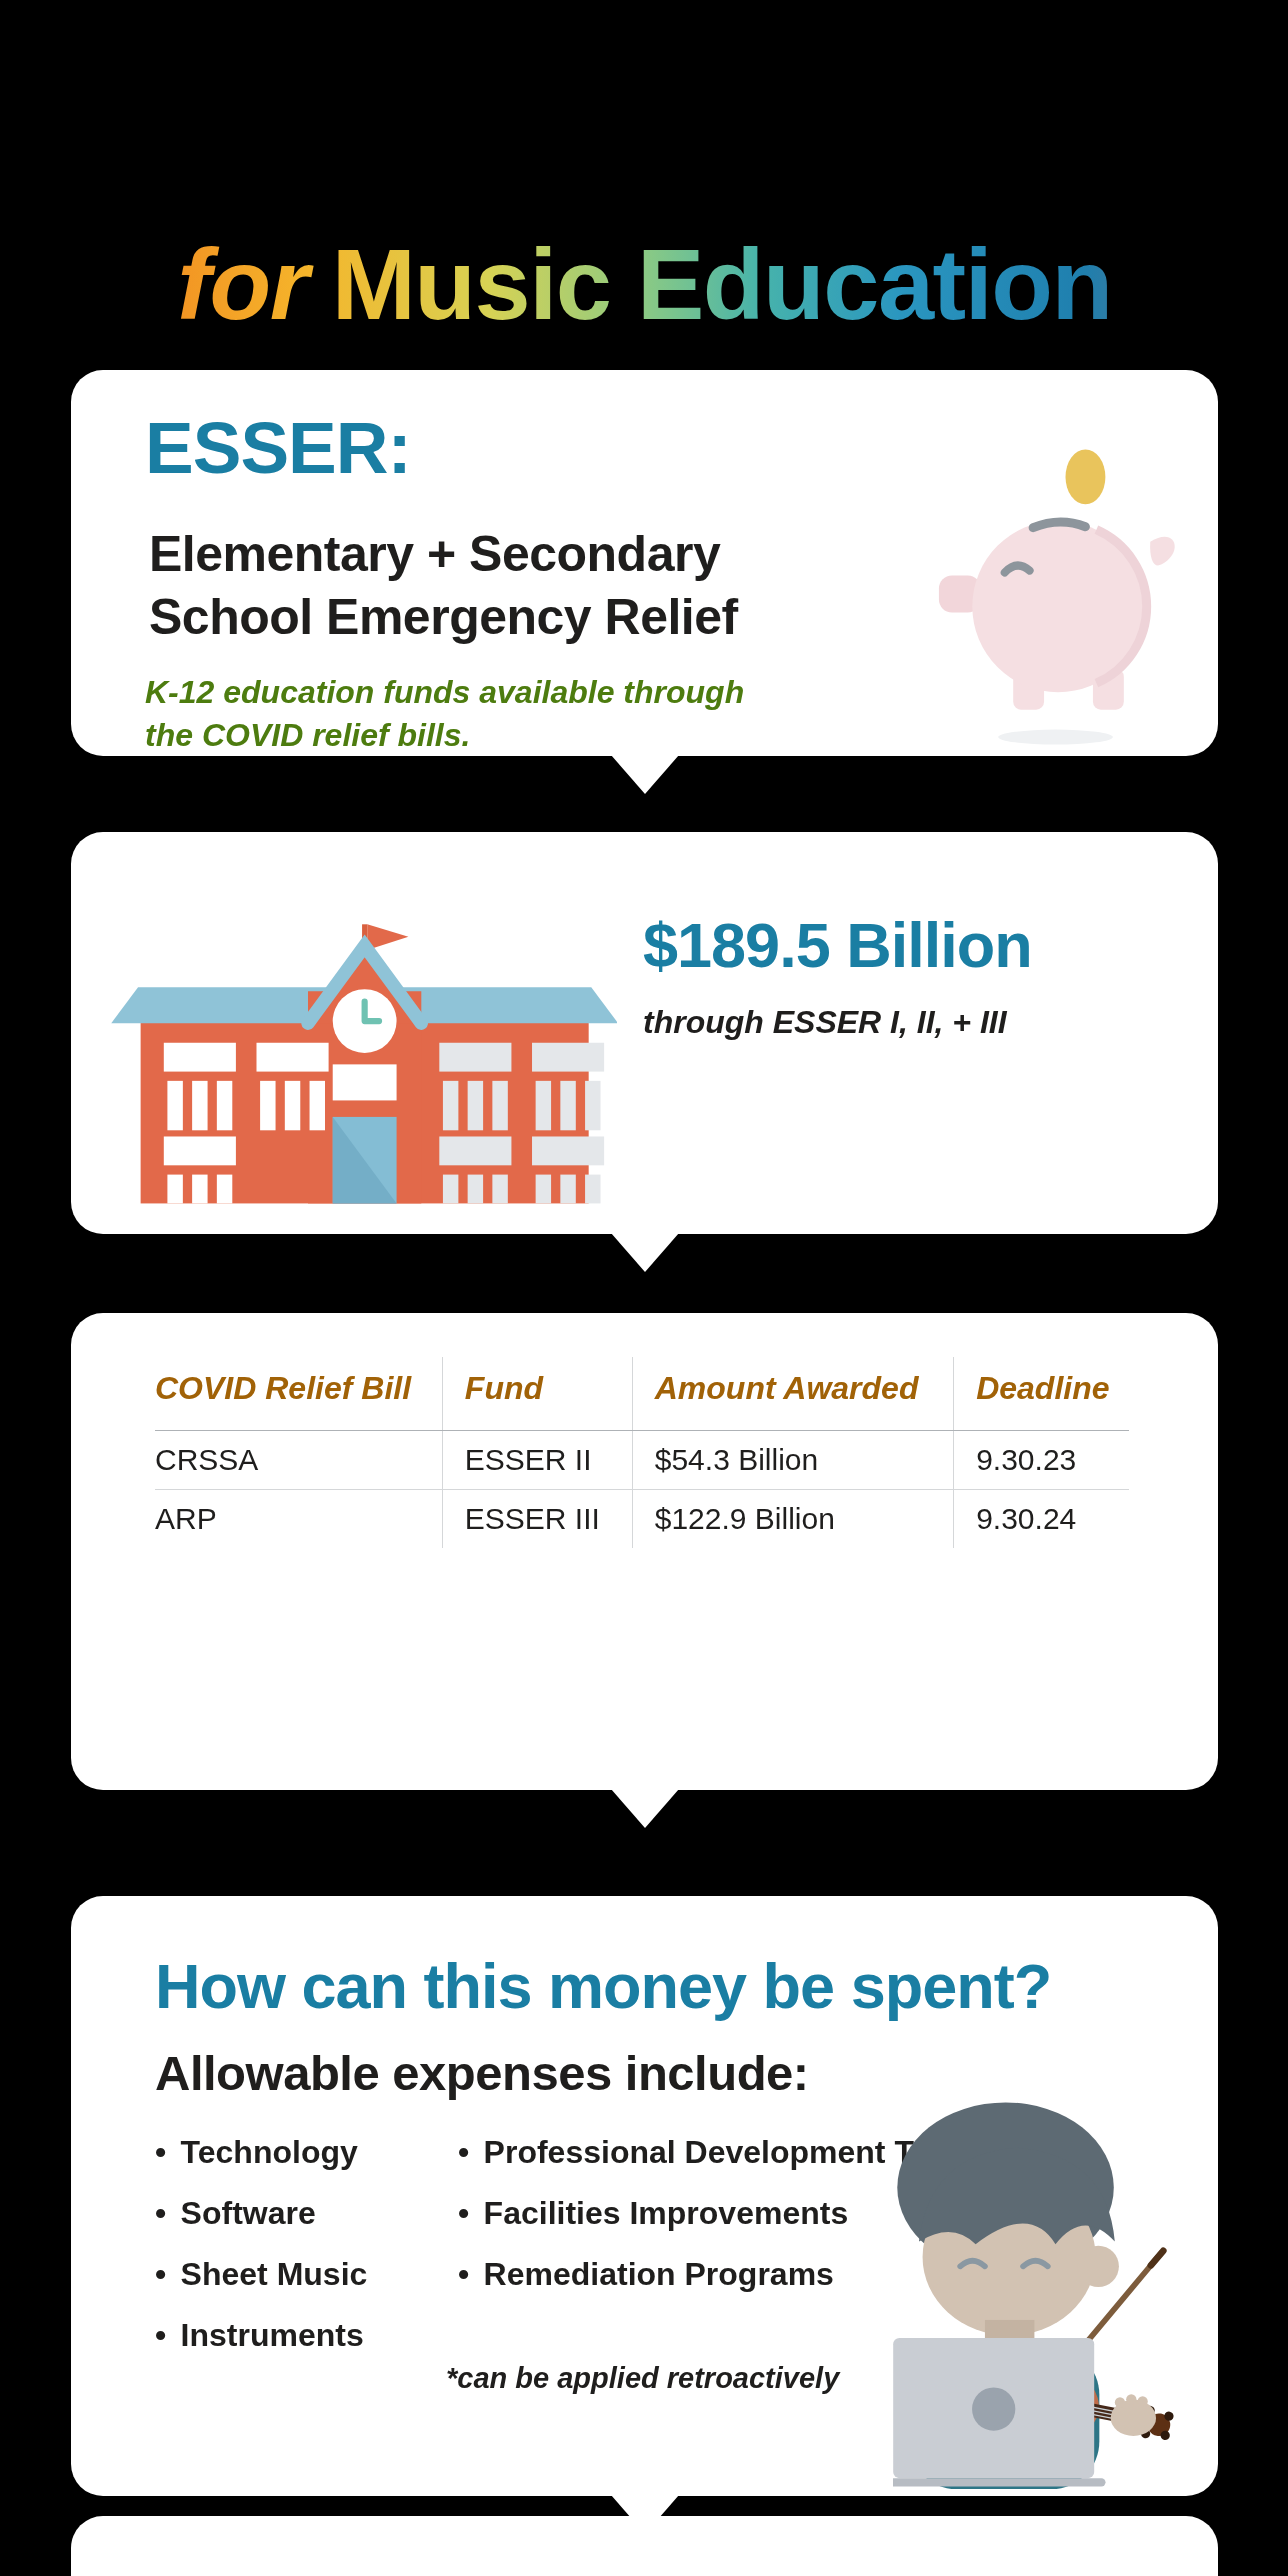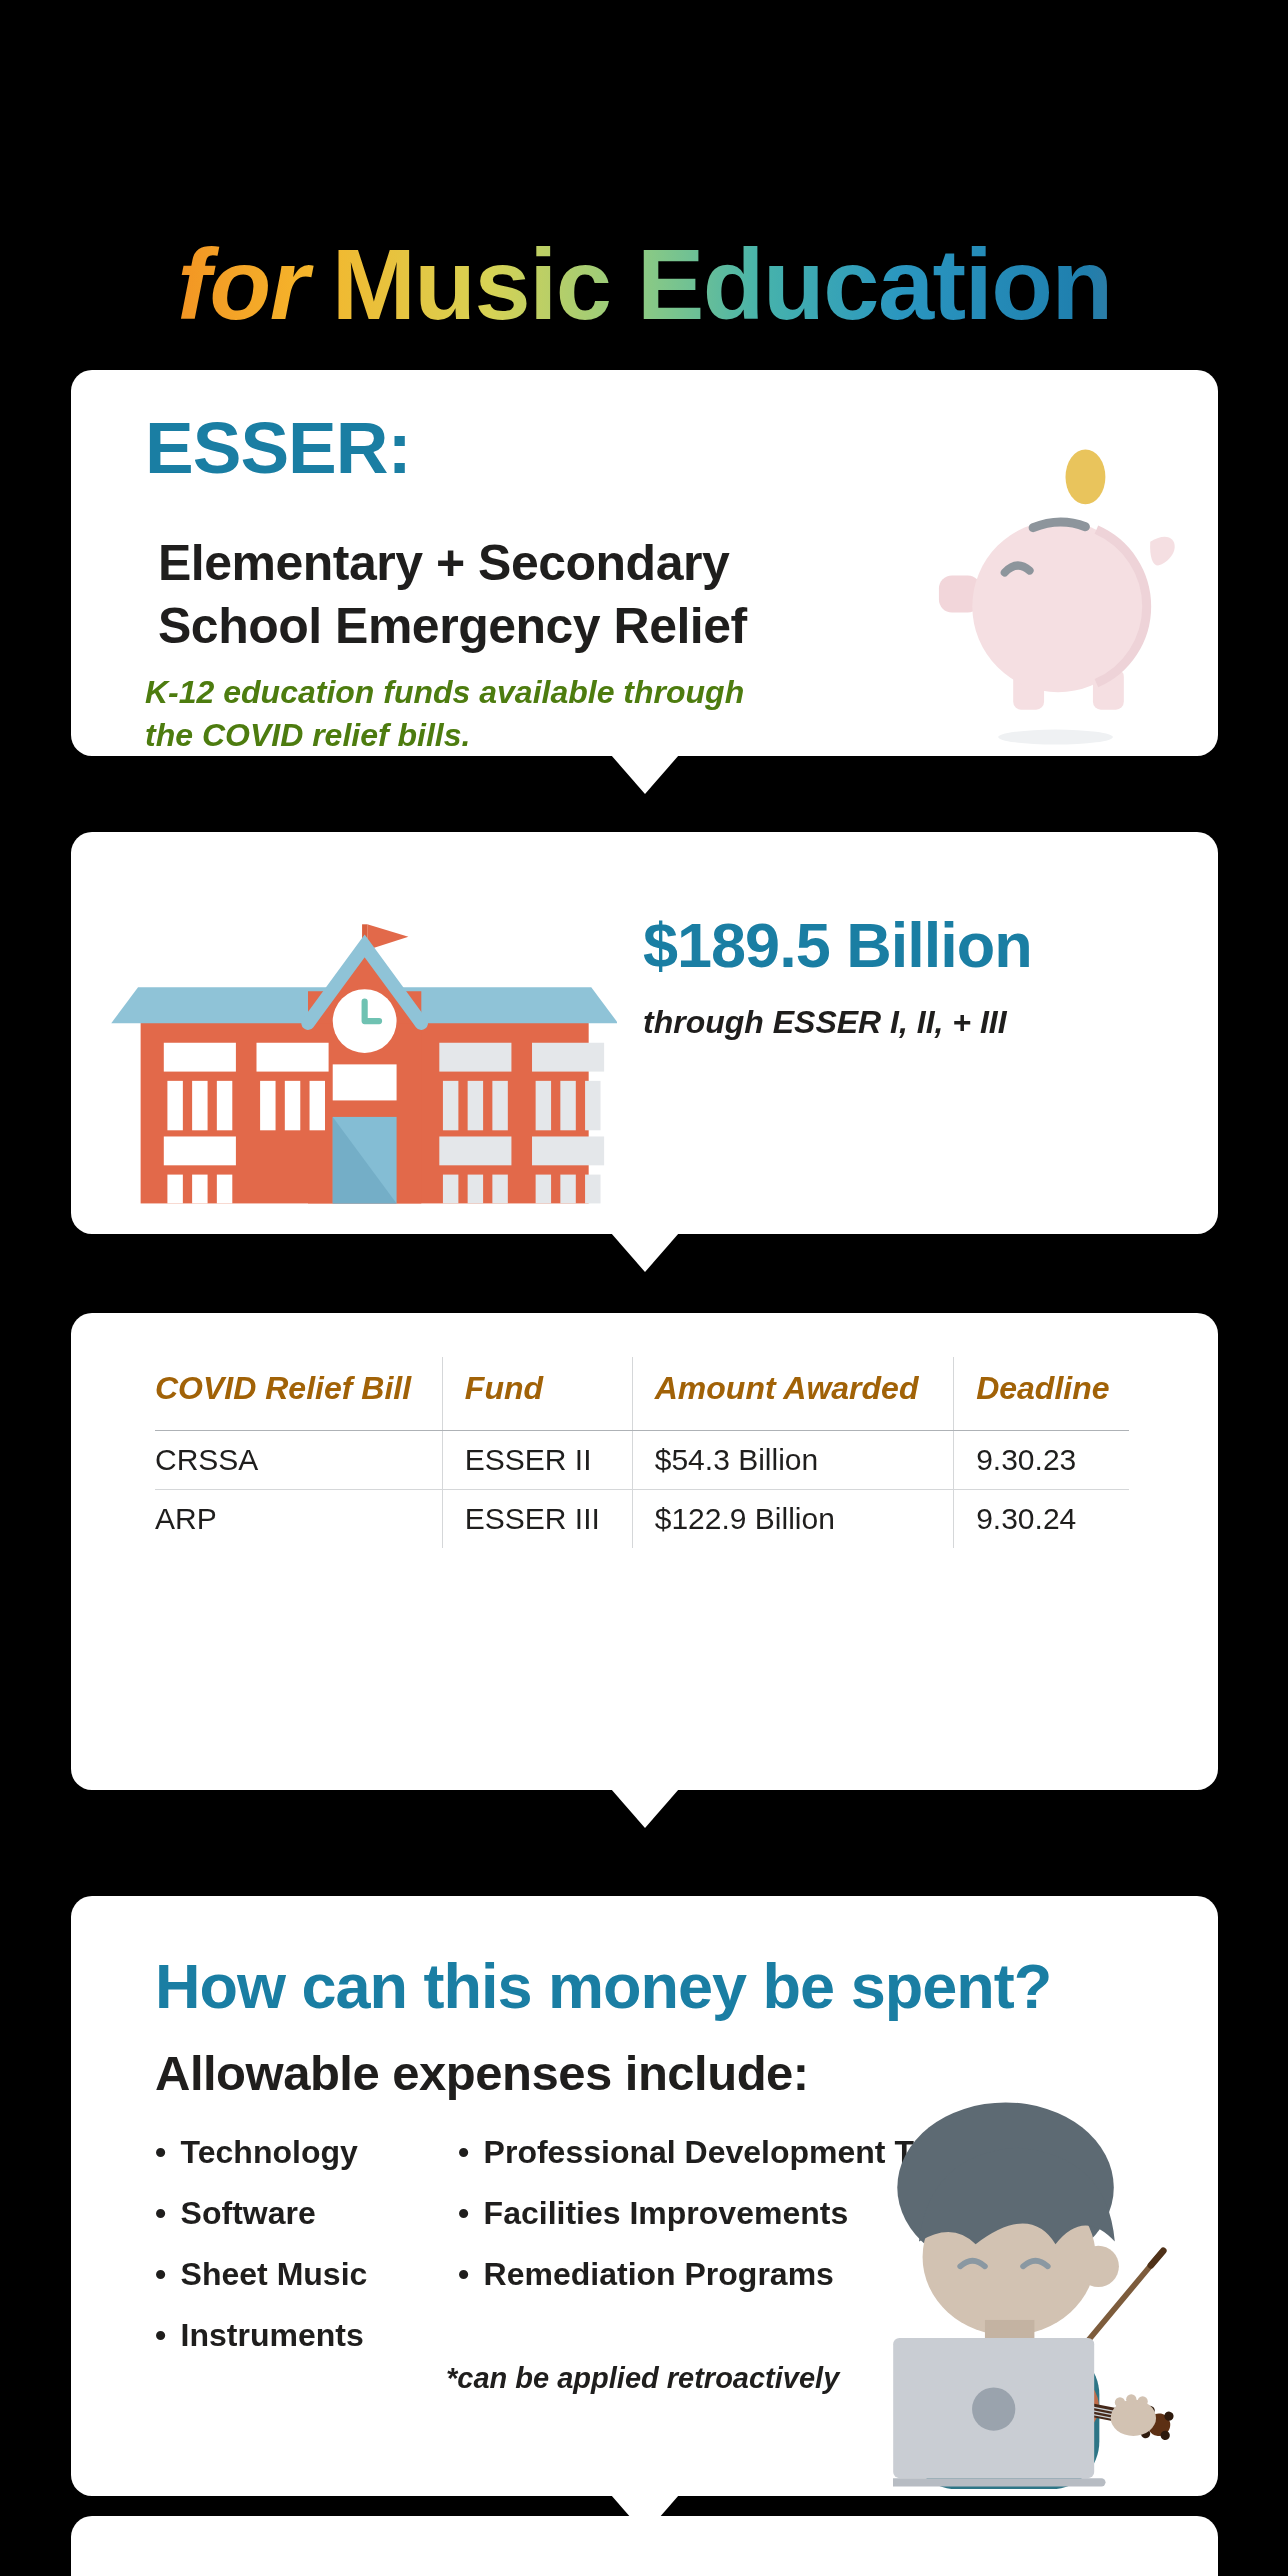--- a/index.html
+++ b/index.html
@@ -9,34 +9,34 @@
   
   .title{position:absolute;top:109px;left:0;width:1289px;margin:0;text-align:center;
          font-size:101px;font-weight:800;line-height:1.16;letter-spacing:-1.5px;
          background:linear-gradient(90.5deg,#e4701b 0%,#f1831f 8%,#f5b52b 24%,#d7d254 38%,
                     #8bca84 50%,#47b3ab 59%,#2a96c0 70%,#1f7fae 84%,#5a7288 93%,#6f7b83 100%);
          -webkit-background-clip:text;background-clip:text;color:#e8911f;
          -webkit-text-fill-color:transparent;}
   .title .it{font-style:italic;margin-right:0.24em;}
 
   
-  .card{position:absolute;left:71px;width:1147px;background:#fff;border-radius:21px;}
+  .card{position:absolute;left:71px;width:1147px;background:#fff;border-radius:32px;}
   .pointer{position:absolute;left:50%;bottom:-38px;transform:translateX(-50%);
            width:0;height:0;border-left:34px solid transparent;border-right:34px solid transparent;
            border-top:39px solid #fff;}
   .card1{top:370px;height:386px;}
   .card2{top:832px;height:402px;}
   .card3{top:1313px;height:477px;}
   .card4{top:1868px;height:600px;margin-top:28px;}
   .card5{top:2516px;height:518px;}
 
   
   .c1-heading{position:absolute;left:74px;top:36px;margin:0;font-size:73px;font-weight:800;
               letter-spacing:-1px;color:#1a7ea3;}
-  .c1-sub{position:absolute;left:74px;top:149px;margin:13px;font-size:50px;font-weight:800;
+  .c1-sub{position:absolute;left:74px;top:149px;margin:4px;font-size:50px;font-weight:800;
           line-height:1.26;letter-spacing:-0.5px;color:#1f1e1d;width:685px;}
   .c1-note{position:absolute;left:74px;top:301px;margin:0;font-size:32px;font-weight:600;
            font-style:italic;line-height:1.33;color:#4d7c0f;width:618px;}
   .piggy-svg{position:absolute;left:855px;top:72px;}
 
   
   .school-svg{position:absolute;left:31px;top:82px;}
   .c2-text{position:absolute;left:572px;top:77px;width:551px;}
   .c2-amount{margin:0 0 17.5px 0;font-size:63px;font-weight:800;letter-spacing:-1px;color:#1a7ea3;}
   .c2-desc{margin:0;font-size:50px;font-weight:800;line-height:1.28;letter-spacing:-0.5px;color:#1f1e1d;}

